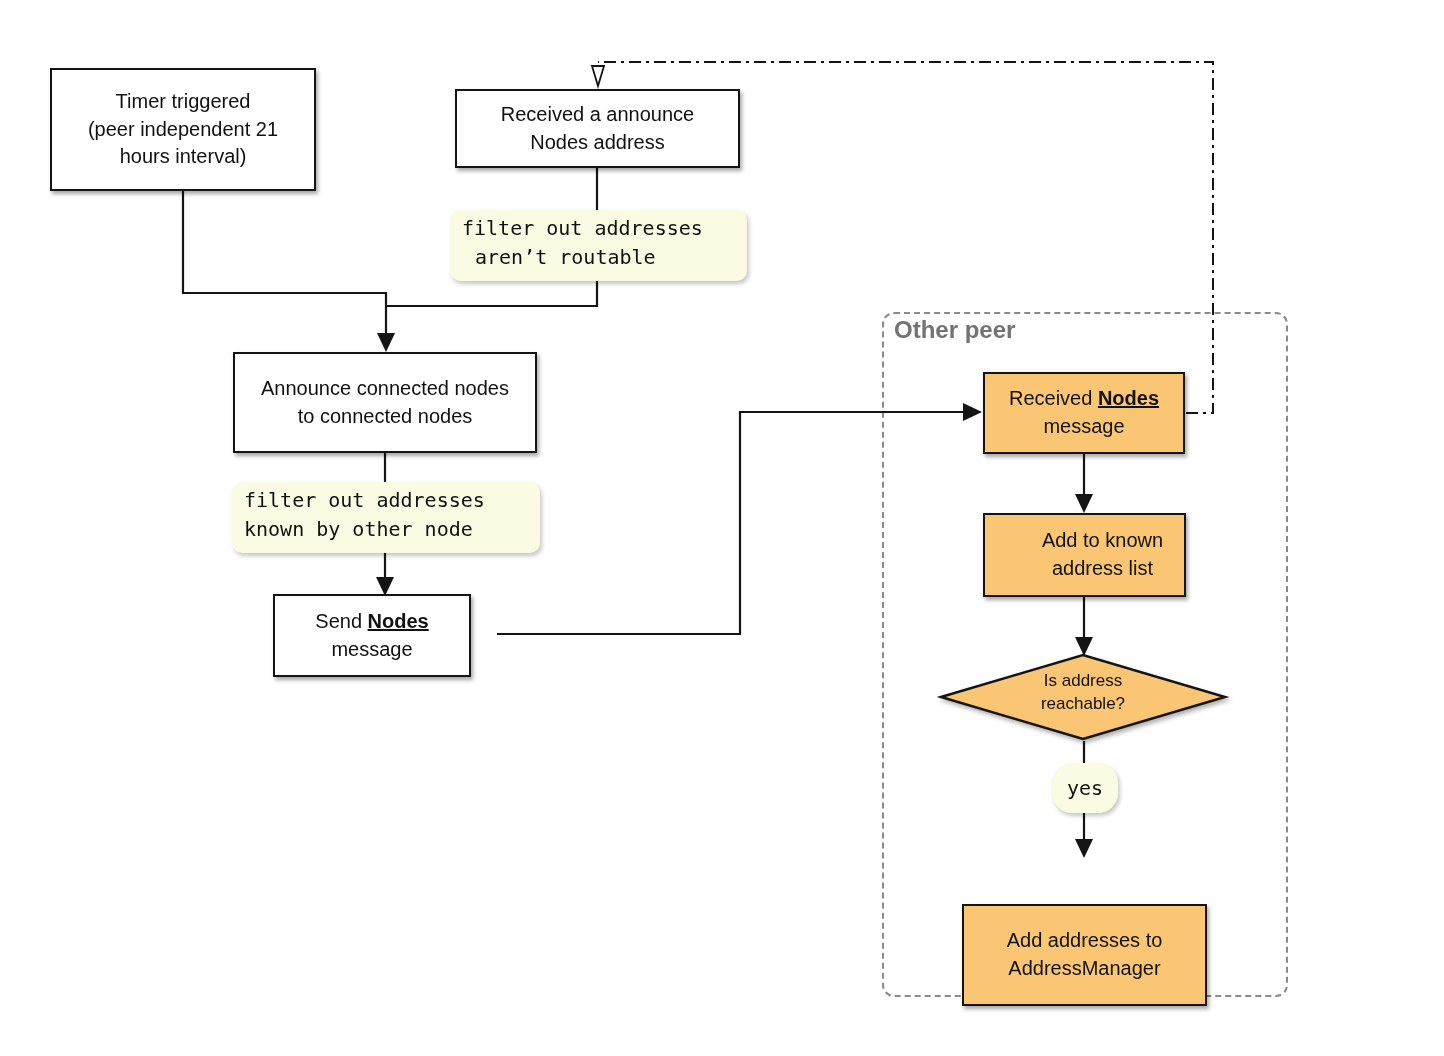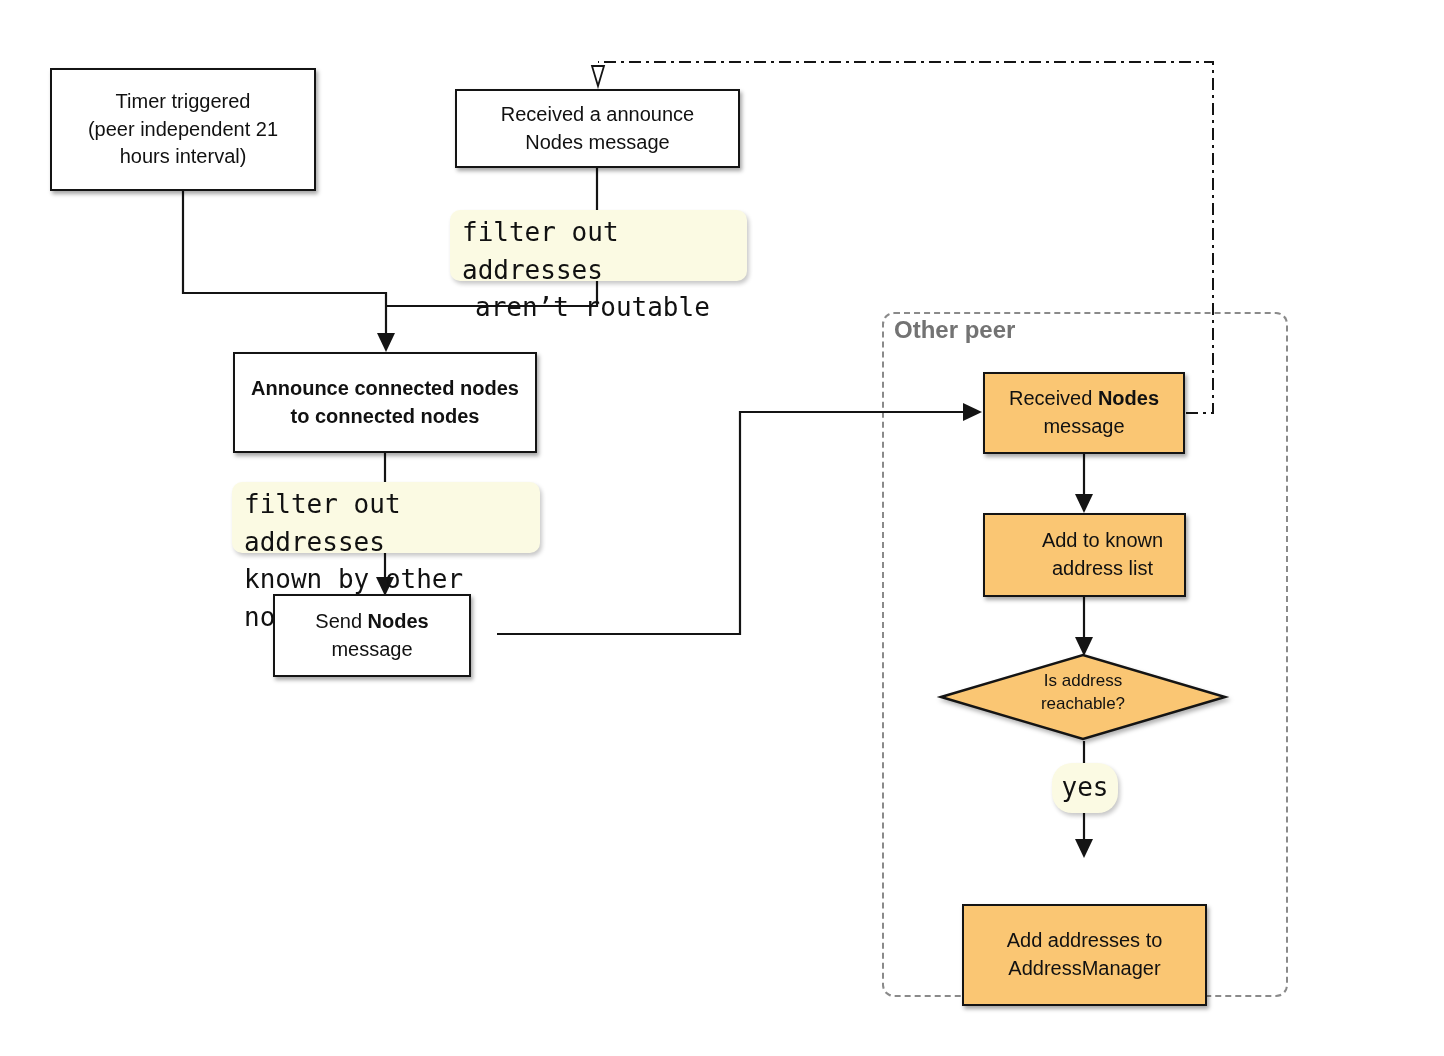--- a/index.html
+++ b/index.html
@@ -5,25 +5,25 @@
   html,body{margin:0;padding:0;background:#ffffff;}
   .stage{position:relative;width:1444px;height:1056px;background:#ffffff;overflow:hidden;
          font-family:"Liberation Sans", sans-serif;color:#111;}
 
   
   .node{position:absolute;box-sizing:border-box;background:#ffffff;border:2px solid #141414;
         display:flex;flex-direction:column;align-items:center;justify-content:center;
         text-align:center;font-size:20px;line-height:1.38;
         box-shadow:2px 3px 4px rgba(0,0,0,0.35);z-index:2;white-space:pre-line;}
   .node.orange{background:#FAC673;}
-  .bold{font-weight:bold;}
+  .bold{font-weight:bold;text-decoration:underline;}
 
   
   .note{position:absolute;box-sizing:border-box;background:#FBFAE3;border-radius:10px;
-        font-family:"DejaVu Sans Mono", monospace;font-size:26px;line-height:1.45;
+        font-family:"DejaVu Sans Mono", monospace;font-size:20px;line-height:1.45;
         padding:4px 12px;box-shadow:2px 3px 4px rgba(0,0,0,0.22);z-index:2;color:#111;}
   .note .indent{margin-left:13px;}
   .note.yes{display:flex;align-items:center;justify-content:center;padding:0;border-radius:20px;}
 
   
   .group{position:absolute;box-sizing:border-box;border:2px dashed #8A8A8A;border-radius:12px;
          background:transparent;z-index:0;}
   .group-label{position:absolute;font-weight:bold;font-size:24px;z-index:2;color:#737373;}
 
   
@@ -35,21 +35,21 @@
   .diamond{fill:#FAC673;stroke:#141414;stroke-width:2.5;
            filter:drop-shadow(2px 3px 2px rgba(0,0,0,0.3));}
 
   .diamond-text{position:absolute;text-align:center;font-size:17px;line-height:1.35;
                 z-index:2;white-space:pre-line;}
 
   
   #timer-box{left:50px;top:68px;width:266px;height:123px;}
   #received-announce-box{left:455px;top:89px;width:285px;height:79px;}
   #note-routable{left:450px;top:210px;width:297px;height:71px;}
-  #announce-box{left:233px;top:352px;width:304px;height:101px;font-weight:bold;}
+  #announce-box{left:233px;top:352px;width:304px;height:101px;}
   #note-known{left:232px;top:482px;width:308px;height:71px;}
   #send-box{left:273px;top:594px;width:198px;height:83px;}
   #other-peer-group{left:882px;top:312px;width:406px;height:685px;}
   #other-peer-label{left:894px;top:316px;}
   #received-nodes-box{left:983px;top:372px;width:202px;height:82px;}
   #add-known-box{left:983px;top:513px;width:203px;height:84px;padding-left:36px;}
   #decision-text{left:1003px;top:670px;width:160px;}
   #yes-note{left:1052px;top:763px;width:66px;height:50px;}
   #add-manager-box{left:962px;top:858px;width:245px;height:102px;margin-top:46px;}
 </style>
@@ -86,21 +86,21 @@
     <polygon class="arrow-open" points="598,86 592,66 604,66"></polygon>
 
     <polygon class="diamond" points="941,697 1083,655 1225,697 1083,739"></polygon>
   </svg>
 
   <div class="node" id="timer-box">Timer triggered
 (peer independent 21
 hours interval)</div>
 
   <div class="node" id="received-announce-box">Received a announce
-Nodes message</div>
+Nodes address</div>
 
   <div class="note" id="note-routable">
     <div>filter out addresses</div>
     <div class="indent">aren’t routable</div>
   </div>
 
   <div class="node" id="announce-box">Announce connected nodes
 to connected nodes</div>
 
   <div class="note" id="note-known">

